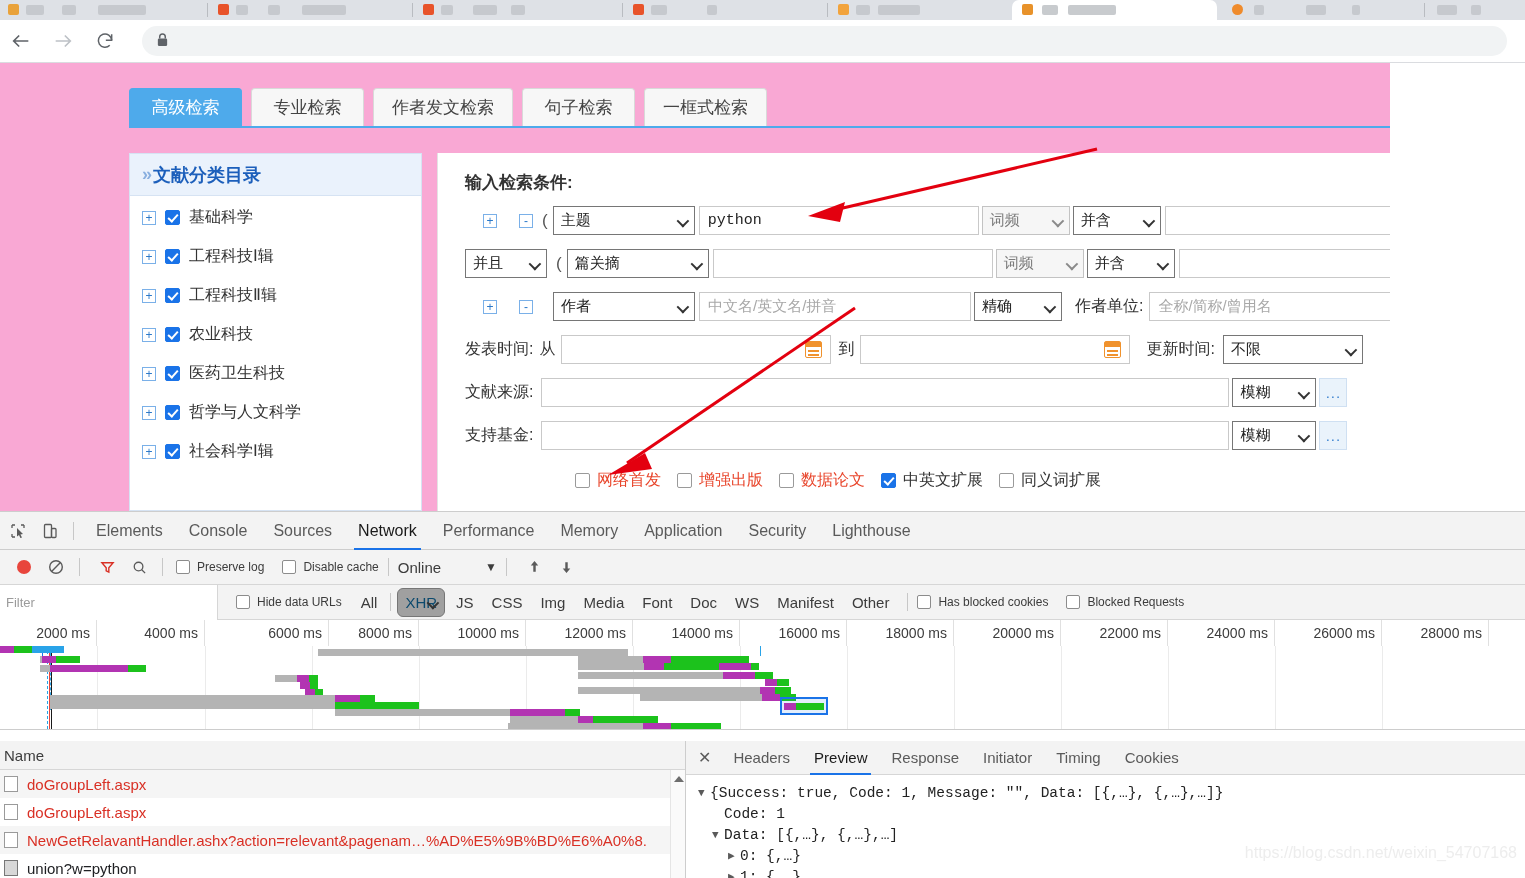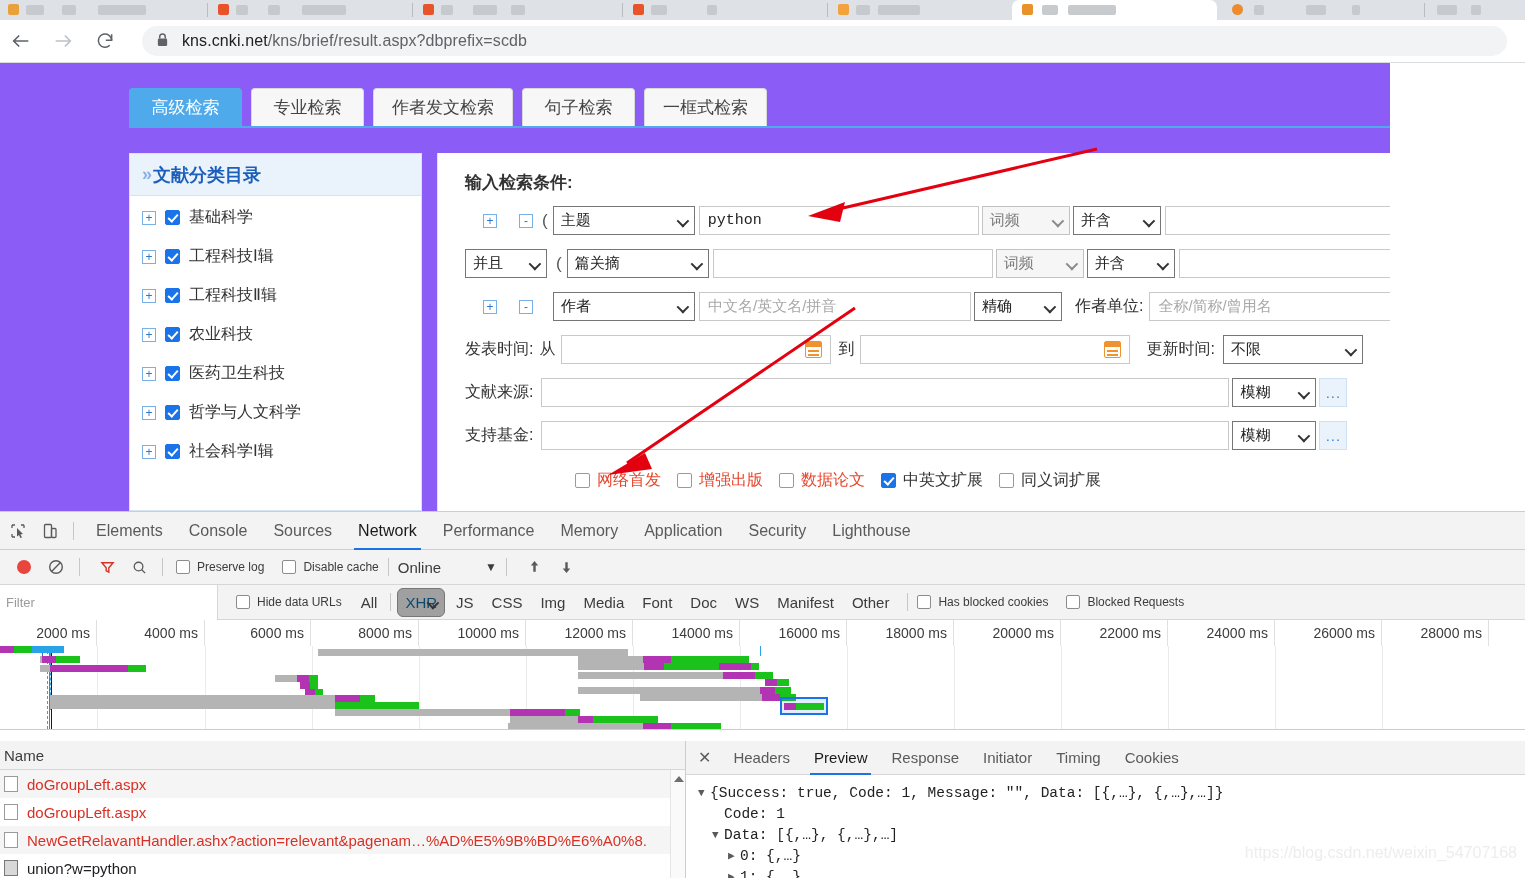--- a/index.html
+++ b/index.html
@@ -55,21 +55,21 @@
   }
   .urltext b { color: #202124; font-weight: 400; }
   .chromediv {
     position: absolute; top: 62px; left: 0; width: 1525px; height: 1px;
     background: #dadce0;
   }
 
   
   .page {
     position: absolute; top: 63px; left: 0; width: 1390px; height: 448px;
-    background: #8b5cf6; overflow: hidden; padding-left: 44px;
+    background: #f9a8d4; overflow: hidden; padding-left: 44px;
   }
 
   .tabs { position: absolute; top: 25px; left: 129px; display: flex; gap: 9px; }
   .ctab {
     height: 38px; min-width: 113px; padding: 0 18px;
     border: 1px solid #d9d9d9; border-bottom: none;
     border-radius: 4px 4px 0 0; background: #f7f7f7;
     display: flex; align-items: center; justify-content: center;
     font-size: 17px; color: #444; white-space: nowrap;
   }
@@ -392,21 +392,20 @@
         <path d="M20 4v7h-7"></path>
       </svg>
     </div>
     <div class="omnibox">
       <span class="lock">
         <svg width="13" height="15" viewBox="0 0 14 16" fill="currentColor">
           <rect x="2" y="7" width="10" height="8" rx="1.4"></rect>
           <path d="M4 7V5a3 3 0 0 1 6 0v2" fill="none" stroke="currentColor" stroke-width="1.6"></path>
         </svg>
       </span>
-      <span class="urltext"><b>kns.cnki.net</b><span>/kns/brief/result.aspx?dbprefix=scdb</span></span>
     </div>
   </div>
   <div class="chromediv"></div>
 
   <div class="page">
 
     <div class="tabs">
       <div class="ctab active">高级检索</div>
       <div class="ctab">专业检索</div>
       <div class="ctab">作者发文检索</div>
@@ -666,21 +665,21 @@
       <div class="dt-chk" style="margin-left:18px;">
         <span class="box"></span>
         <span>Blocked Requests</span>
       </div>
     </div>
 
     <div class="overview">
       <div class="ruler">
         <div class="rtick" style="left:0;width:97px;">2000 ms</div>
         <div class="rtick" style="left:97px;width:108px;">4000 ms</div>
-        <div class="rtick" style="left:204px;width:107px;">6000 ms</div>
+        <div class="rtick" style="left:222px;width:107px;">6000 ms</div>
         <div class="rtick" style="left:312px;width:107px;">8000 ms</div>
         <div class="rtick" style="left:419px;width:107px;">10000 ms</div>
         <div class="rtick" style="left:526px;width:107px;">12000 ms</div>
         <div class="rtick" style="left:633px;width:107px;">14000 ms</div>
         <div class="rtick" style="left:740px;width:107px;">16000 ms</div>
         <div class="rtick" style="left:847px;width:107px;">18000 ms</div>
         <div class="rtick" style="left:954px;width:107px;">20000 ms</div>
         <div class="rtick" style="left:1061px;width:107px;">22000 ms</div>
         <div class="rtick" style="left:1168px;width:107px;">24000 ms</div>
         <div class="rtick" style="left:1275px;width:107px;">26000 ms</div>

